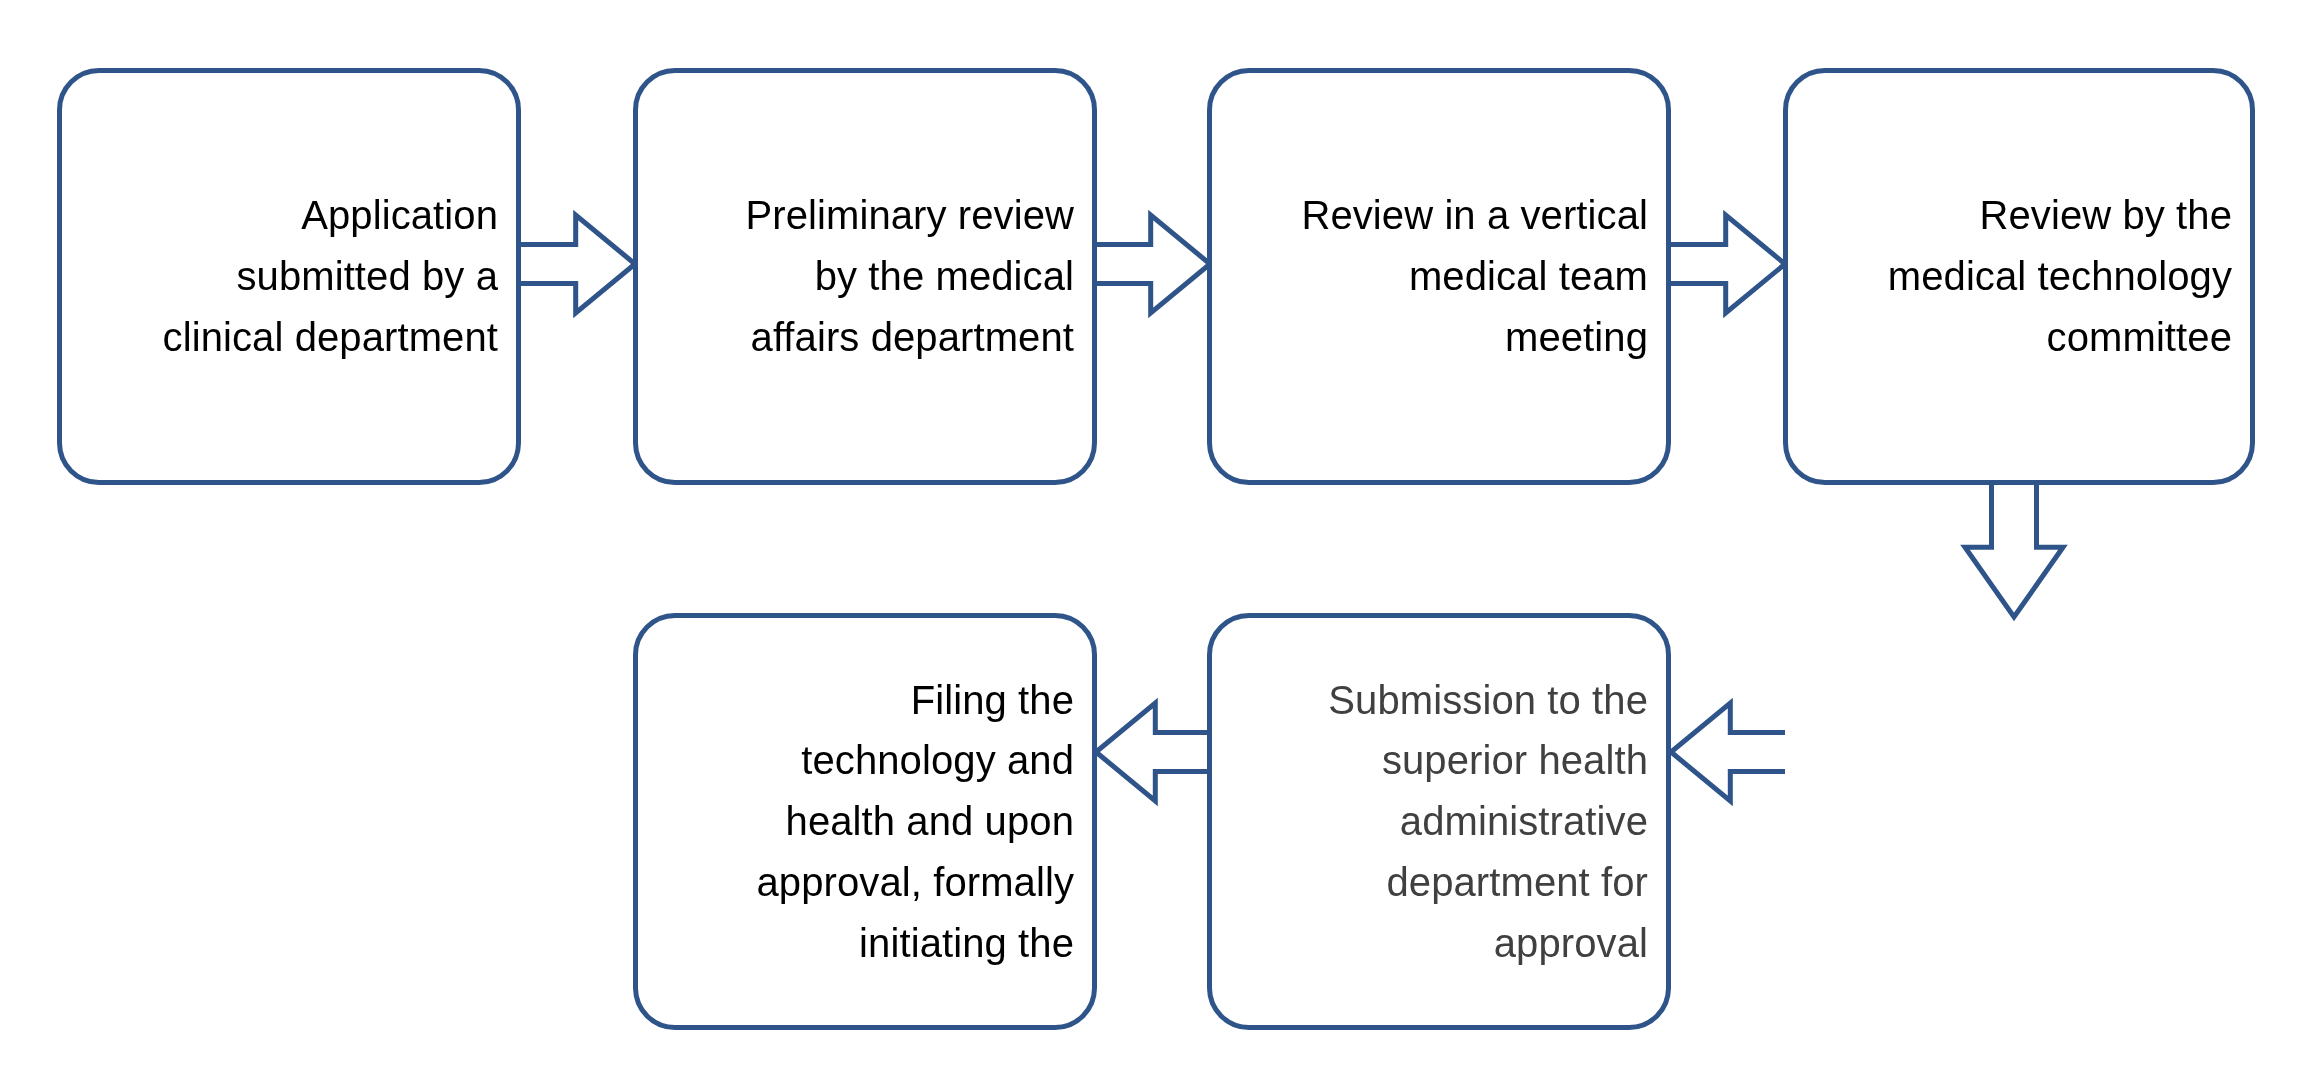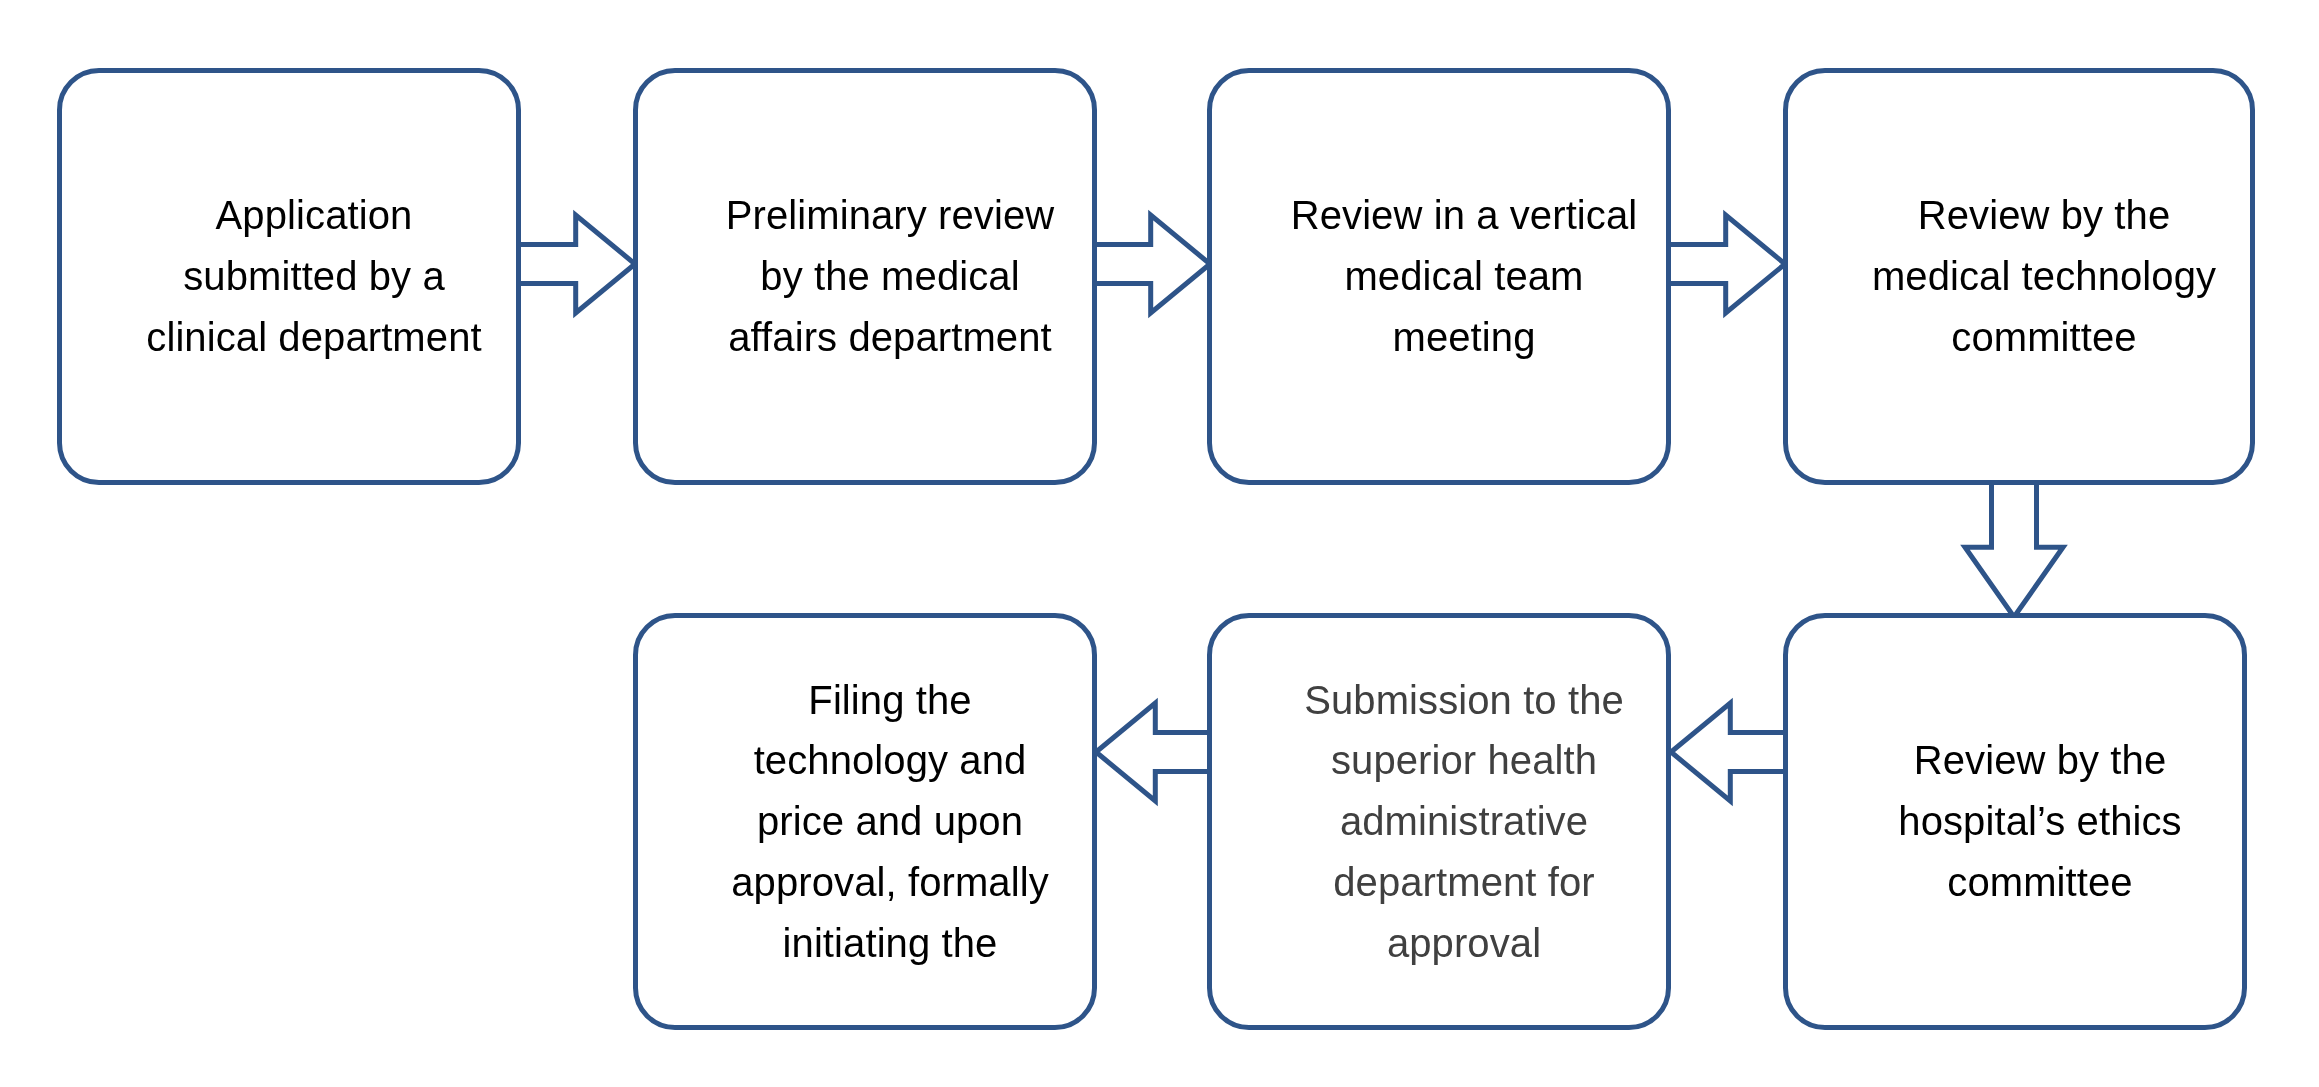--- a/index.html
+++ b/index.html
@@ -30,21 +30,21 @@
     z-index: 2;
   }
   .node-label {
     display: block;
     width: 100%;
     box-sizing: border-box;
     padding: 0 18px 0 68px;
     font-size: 40px;
     line-height: 1.52;
     color: #000000;
-    text-align: center;
+    text-align: right;
     white-space: pre-line;
     letter-spacing: 0.1px;
   }
   .arrow {
     position: absolute;
     z-index: 1;
   }
   .arrow svg {
     display: block;
     overflow: visible;
@@ -64,30 +64,27 @@
   </div>
 
   <div class="node" style="left: 633px; top: 68px; width: 464px; height: 417px; --stroke: #2E5489;">
     <span class="node-label" style="color: rgb(0, 0, 0);">Preliminary review by the medical affairs department</span>
   </div>
 
   <div class="node" style="left: 1783px; top: 68px; width: 472px; height: 417px; --stroke: #2E5489;">
     <span class="node-label" style="color: rgb(0, 0, 0);">Review by the medical technology committee</span>
   </div>
 
-  <div class="node" style="left: 1783px; top: 613px; width: 464px; height: 417px; --stroke: #2E5489;">
-    <span class="node-label" style="color: rgb(0, 0, 0);">Review by the hospital’s ethics committee</span>
-  </div>
 
   <div class="node" style="left: 1207px; top: 613px; width: 464px; height: 417px; --stroke: #2E5489;">
     <span class="node-label" style="color: #404040;">Submission to the superior health administrative department for approval</span>
   </div>
 
   <div class="node" style="left: 633px; top: 613px; width: 464px; height: 417px; --stroke: #2E5489;">
-    <span class="node-label" style="color: rgb(0, 0, 0);">Filing the technology and price and upon approval, formally initiating the</span>
+    <span class="node-label" style="color: rgb(0, 0, 0);">Filing the technology and health and upon approval, formally initiating the</span>
   </div>
 
   <div class="arrow" style="left: 518px; top: 212px; width: 120px; height: 104px;">
       <svg width="120" height="104" viewBox="0 0 120 104">
         <polyline points="3.0,32.4 57.7,32.4 57.7,3.0 117.0,52.0 57.7,101.0 57.7,71.6 3.0,71.6" fill="#ffffff" stroke="#2E5489" stroke-width="5" stroke-linejoin="miter" stroke-linecap="butt"></polyline>
       </svg>
     </div>
   <div class="arrow" style="left: 1093px; top: 212px; width: 120px; height: 104px;">
       <svg width="120" height="104" viewBox="0 0 120 104">
         <polyline points="3.0,32.4 57.7,32.4 57.7,3.0 117.0,52.0 57.7,101.0 57.7,71.6 3.0,71.6" fill="#ffffff" stroke="#2E5489" stroke-width="5" stroke-linejoin="miter" stroke-linecap="butt"></polyline>

